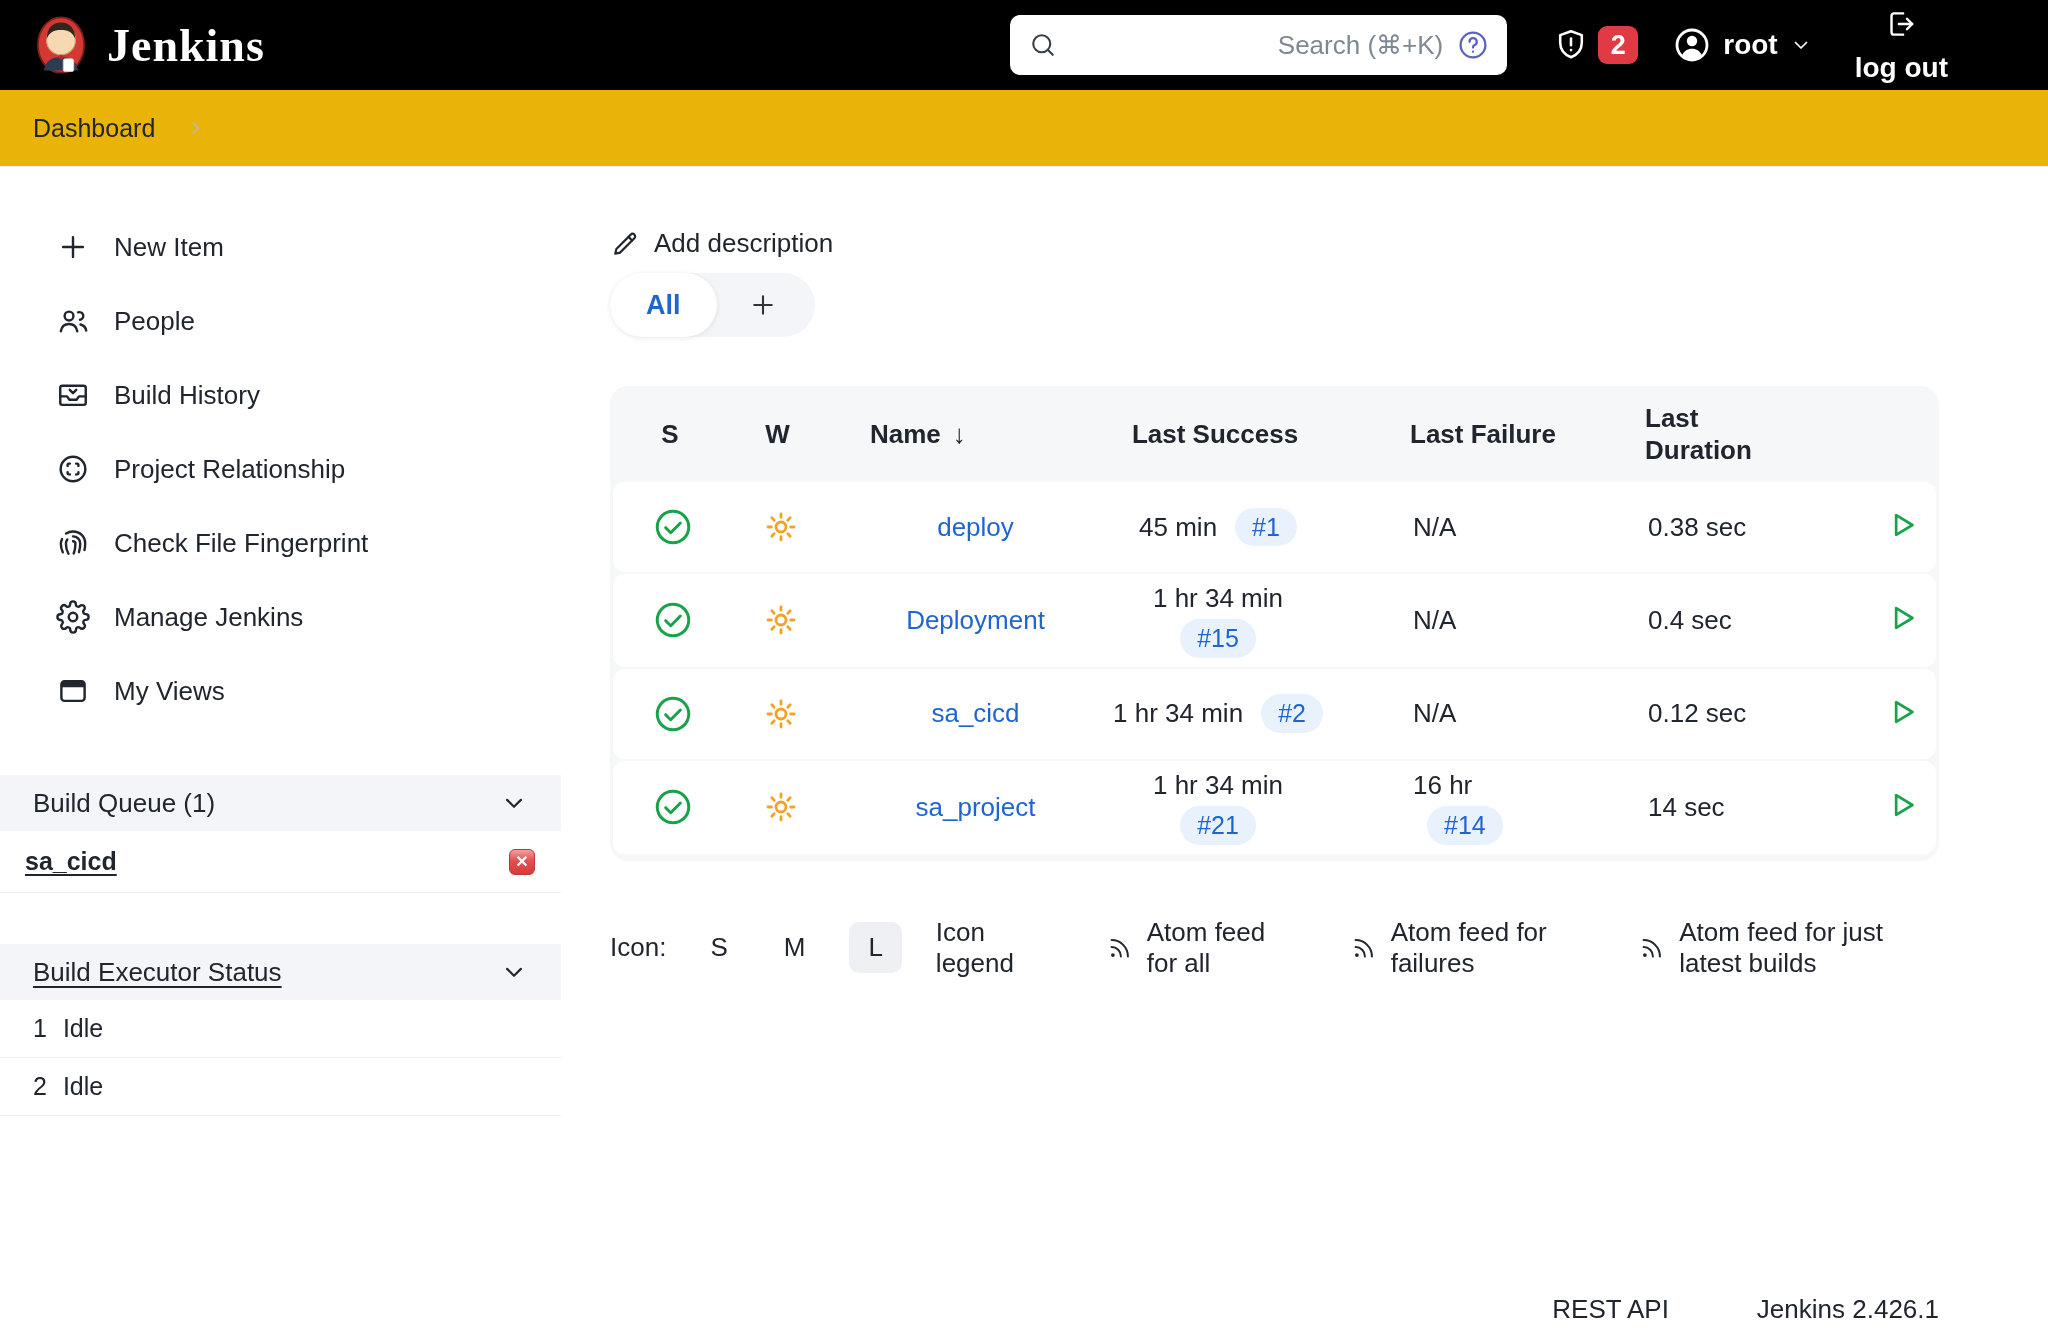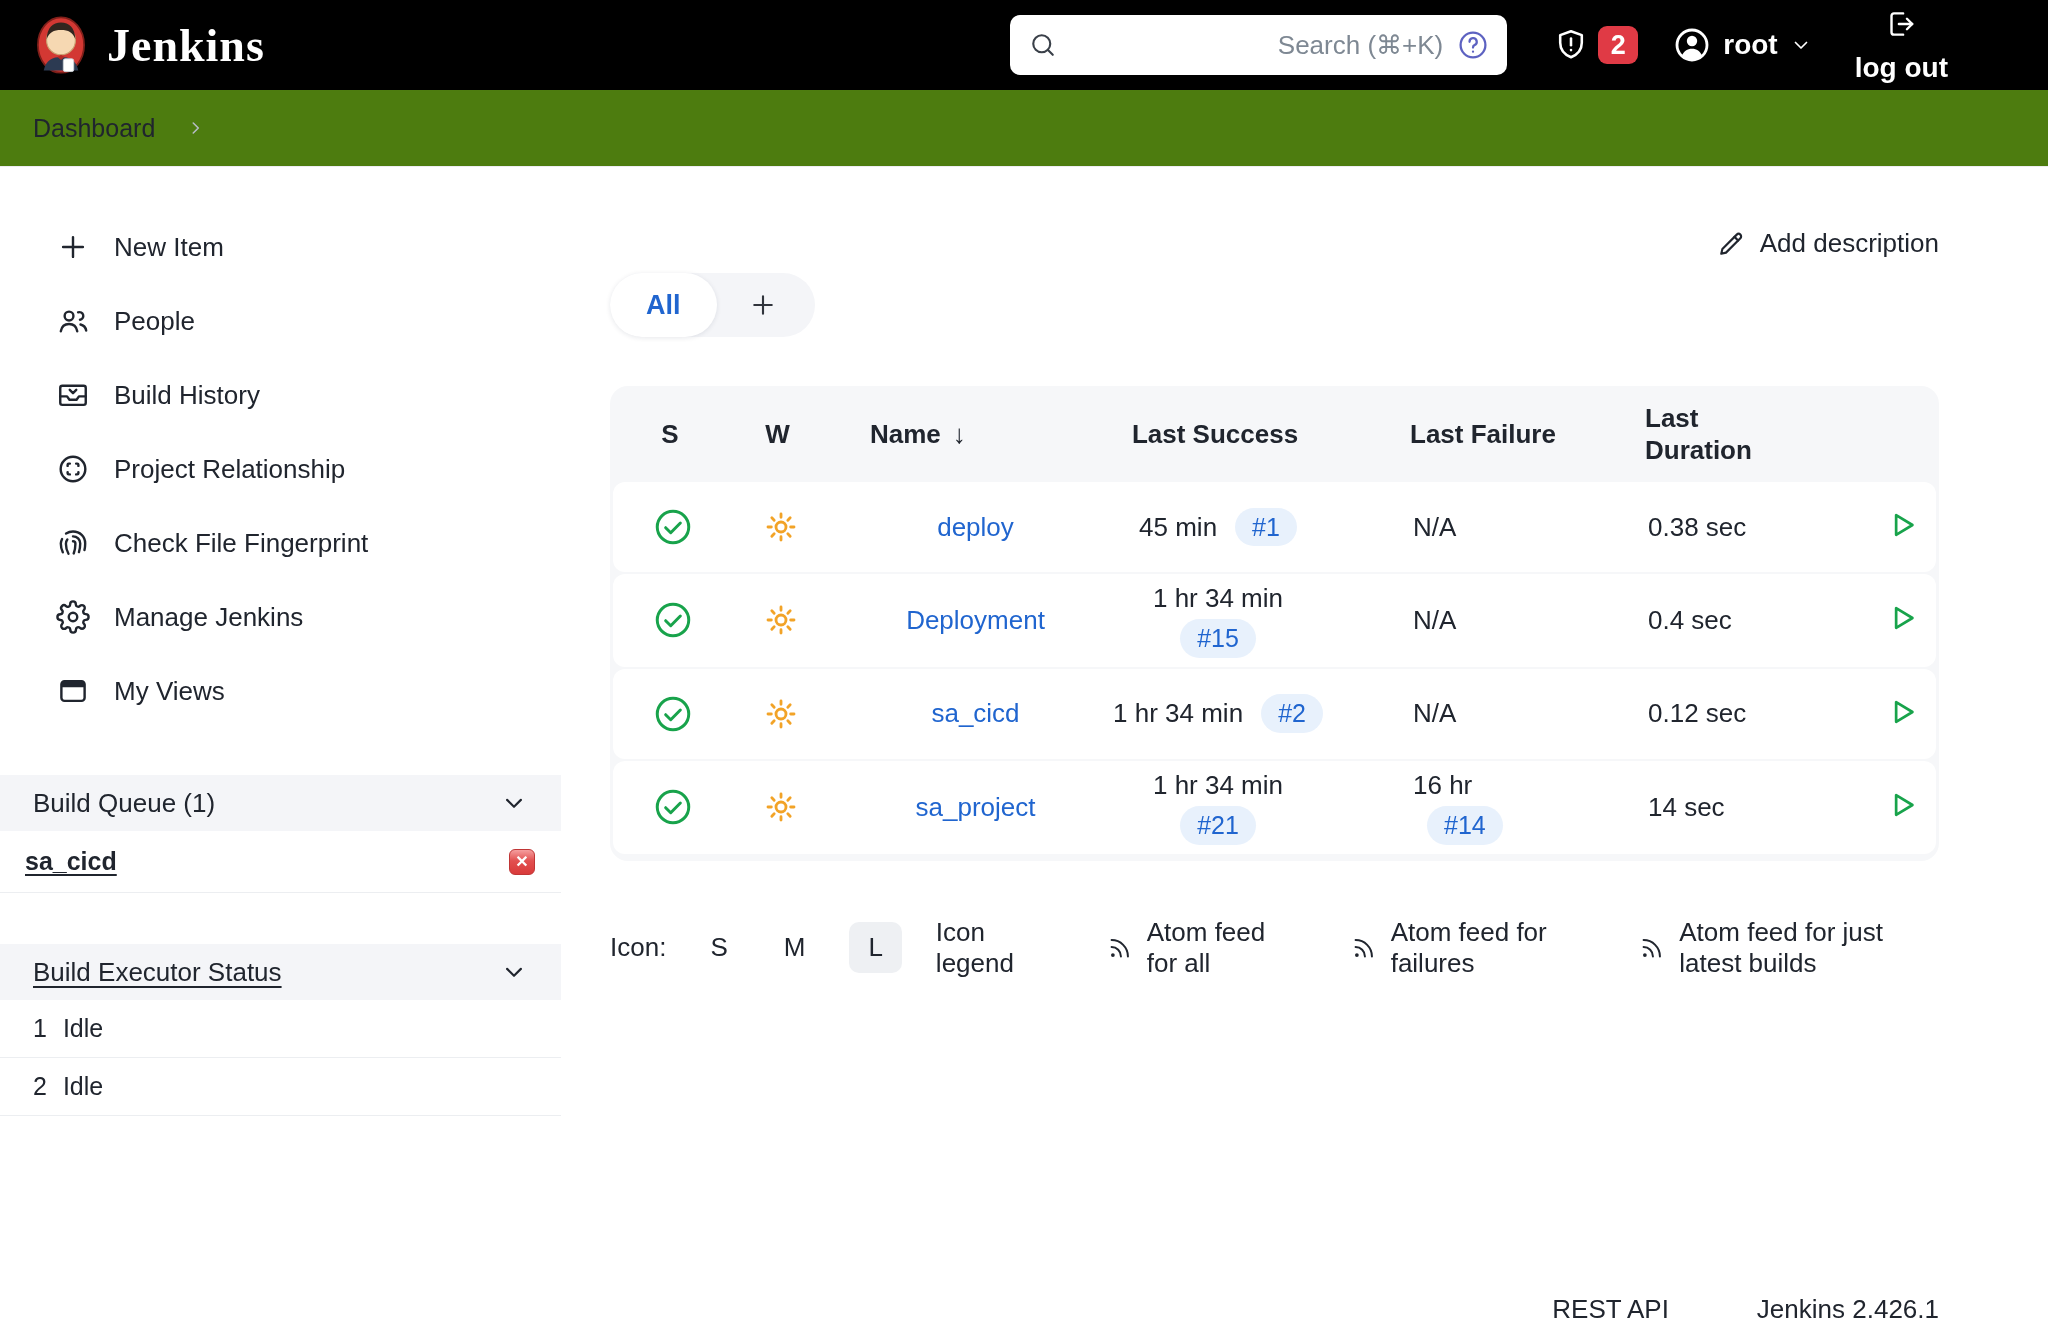--- a/index.html
+++ b/index.html
@@ -25,21 +25,21 @@
   .search-help{color:var(--help-purple);}
   .top-controls{display:flex;align-items:center;margin-left:46px;gap:20px;color:#fff;}
   .alert-group{display:flex;align-items:center;gap:9px;}
   .alert-badge{background:var(--alert-red);color:#fff;font-weight:700;font-size:27px;min-width:40px;height:38px;border-radius:9px;display:grid;place-items:center;padding:0 8px;}
   .user-group{display:flex;align-items:center;gap:11px;margin-left:14px;}
   .user-name{font-size:28px;font-weight:700;color:#fff;}
   .logout-group{display:flex;align-items:center;gap:11px;margin-left:22px;flex-direction:column;}
   .logout-label{font-size:28px;font-weight:700;color:#fff;}
 
   
-  .crumb-bar{height:77px;background:#4d7c0f;border-bottom:1px solid #ededf1;display:flex;align-items:center;padding-left:33px;gap:30px;}
+  .crumb-bar{height:77px;background:#eab308;border-bottom:1px solid #ededf1;display:flex;align-items:center;padding-left:33px;gap:30px;}
   .crumb-link{font-size:25px;color:var(--text-dark);}
   .crumb-sep{color:#b6bcc6;}
 
   
   .layout{display:flex;height:1174px;}
   .sidebar{width:561px;flex:none;display:flex;flex-direction:column;}
   .main{flex:1;display:flex;flex-direction:column;padding:0 109px 0 49px;}
 
   
   .side-menu{padding-top:43px;}
@@ -49,21 +49,21 @@
   .panel + .panel{margin-top:51px;}
   .panel-header{height:56px;background:var(--panel-bg);display:flex;align-items:center;justify-content:space-between;padding:0 32px 0 33px;}
   .panel-title{font-size:26px;font-weight:400;color:var(--text-dark);}
   .panel-title.underlined{text-decoration:underline;text-underline-offset:5px;}
   .queue-item{height:62px;display:flex;align-items:center;justify-content:space-between;padding:0 26px 0 25px;border-bottom:1px solid var(--divider);}
   .queue-link{font-size:25px;font-weight:600;color:var(--text-dark);text-decoration:underline;text-underline-offset:4px;}
   .cancel-btn{width:26px;height:26px;border-radius:6px;border:1px solid #c03535;background:linear-gradient(180deg,#f59e9e 0%,#e25050 45%,#d93a3a 100%);color:#fff;font-size:16px;font-weight:700;display:grid;place-items:center;line-height:1;}
   .exec-item{height:58px;display:flex;align-items:center;gap:16px;padding-left:33px;border-bottom:1px solid var(--divider);font-size:25px;color:var(--text-dark);}
 
   
-  .add-desc{margin-top:61px;display:flex;justify-content:flex-end;align-items:center;gap:14px;font-size:26px;color:var(--text-dark);}
+  .add-desc{margin-top:61px;display:flex;align-items:center;gap:14px;font-size:26px;color:var(--text-dark);}
   .tabs{margin-top:14px;display:inline-flex;align-items:center;background:var(--panel-bg);border-radius:33px;height:64px;width:fit-content;padding-right:6px;}
   .tab-active{height:64px;background:#fff;border-radius:32px;padding:0 36px;display:flex;align-items:center;font-size:27px;font-weight:700;color:var(--accent-blue);box-shadow:0 1px 5px rgba(20,30,60,.10);}
   .tab-add{width:92px;height:64px;display:grid;place-items:center;color:#30343c;}
 
   .jobs-table{margin-top:49px;background:var(--table-bg);border-radius:18px;padding-bottom:5px;width:100%;}
   .tgrid{display:grid;grid-template-columns:120px 95px 250px 280px 260px 250px 1fr;align-items:center;}
   .thead{height:96px;font-size:26px;font-weight:700;color:var(--text-dark);}
   .th-c{justify-self:center;text-align:center;}
   .th-name{padding-left:45px;display:flex;align-items:center;gap:12px;}
   .th-left5{padding-left:55px;}

